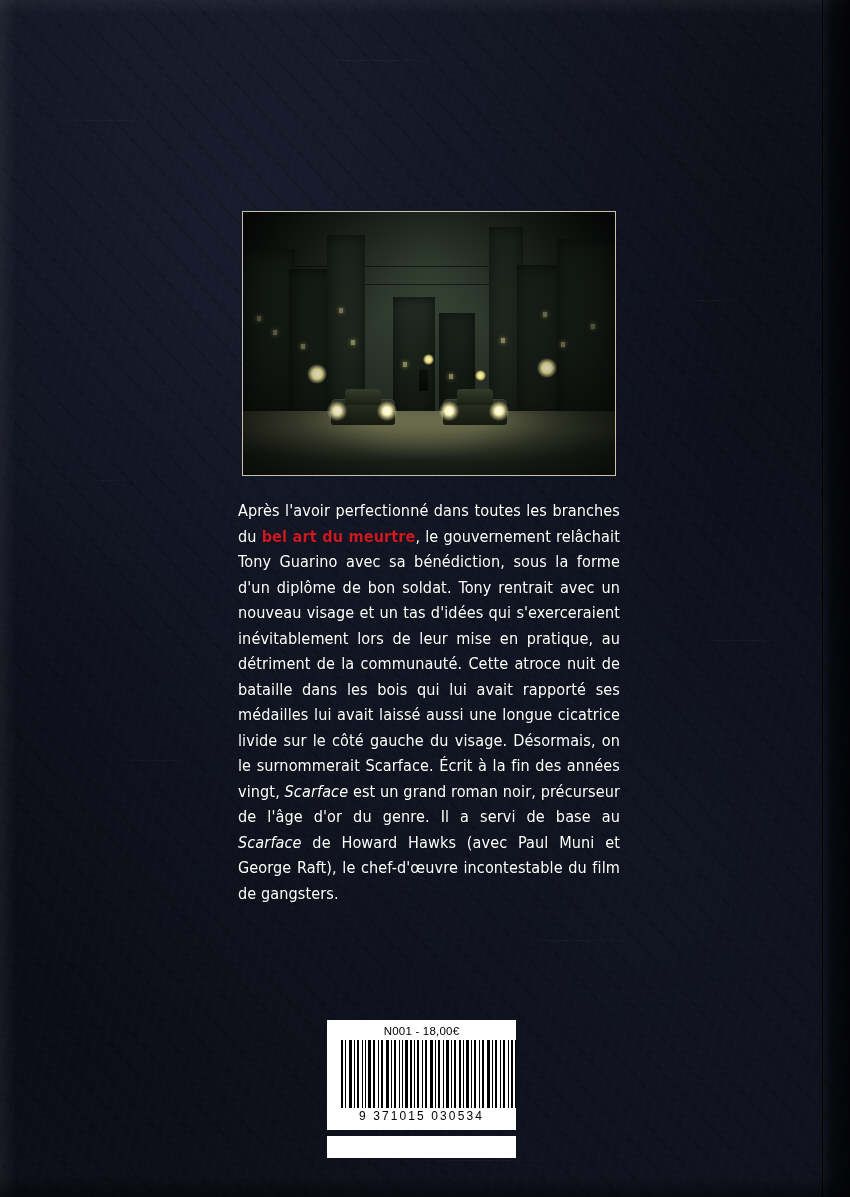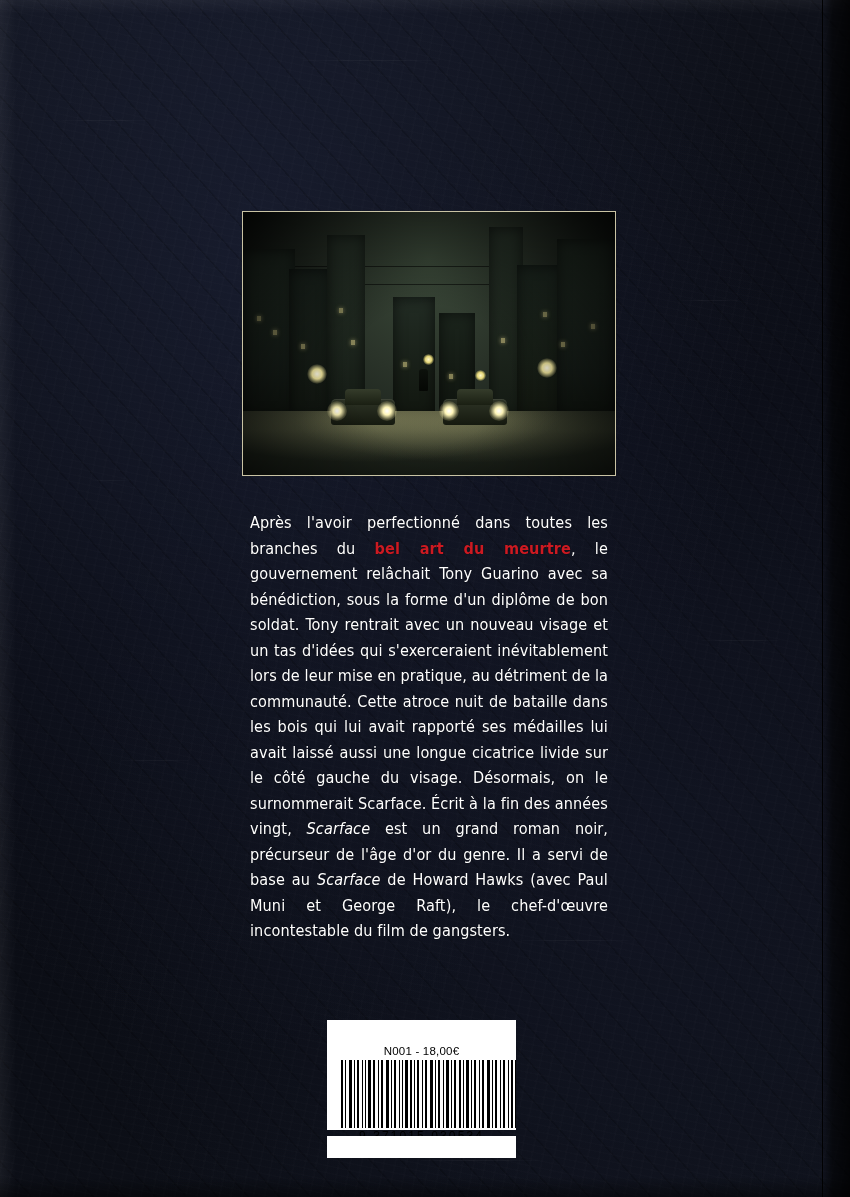--- a/index.html
+++ b/index.html
@@ -199,21 +199,21 @@
     top: 498px;
     width: 382px;
     color: #ffffff;
     font-family: "DejaVu Sans Condensed", "Liberation Sans", sans-serif;
     font-size: 16.1px;
     line-height: 1.585;
     text-align: justify;
     letter-spacing: 0.1px;
     text-shadow: 0 0 1px rgba(0,0,0,0.8);
   }
-  .blurb p { margin: 12px; }
+  .blurb p { margin: 0; }
   .hl-red { color: #cc1a22; font-weight: bold; }
   .ital { font-style: italic; }
 
   
   .barcode-block {
     position: absolute;
     left: 327px;
     top: 1020px;
     width: 189px;
     height: 110px;
@@ -221,21 +221,20 @@
     box-sizing: border-box;
     padding: 4px 8px 2px 8px;
   }
   .barcode-price {
     font-family: "Liberation Sans", sans-serif;
     font-size: 11.5px;
     color: #000;
     text-align: center;
     line-height: 14px;
     letter-spacing: 0.2px;
-    margin-top: 20px;
   }
   .barcode-bars {
     position: relative;
     height: 68px;
     margin: 2px 6px 0 6px;
   }
   .barcode-bars span {
     position: absolute;
     top: 0;
     height: 68px;

